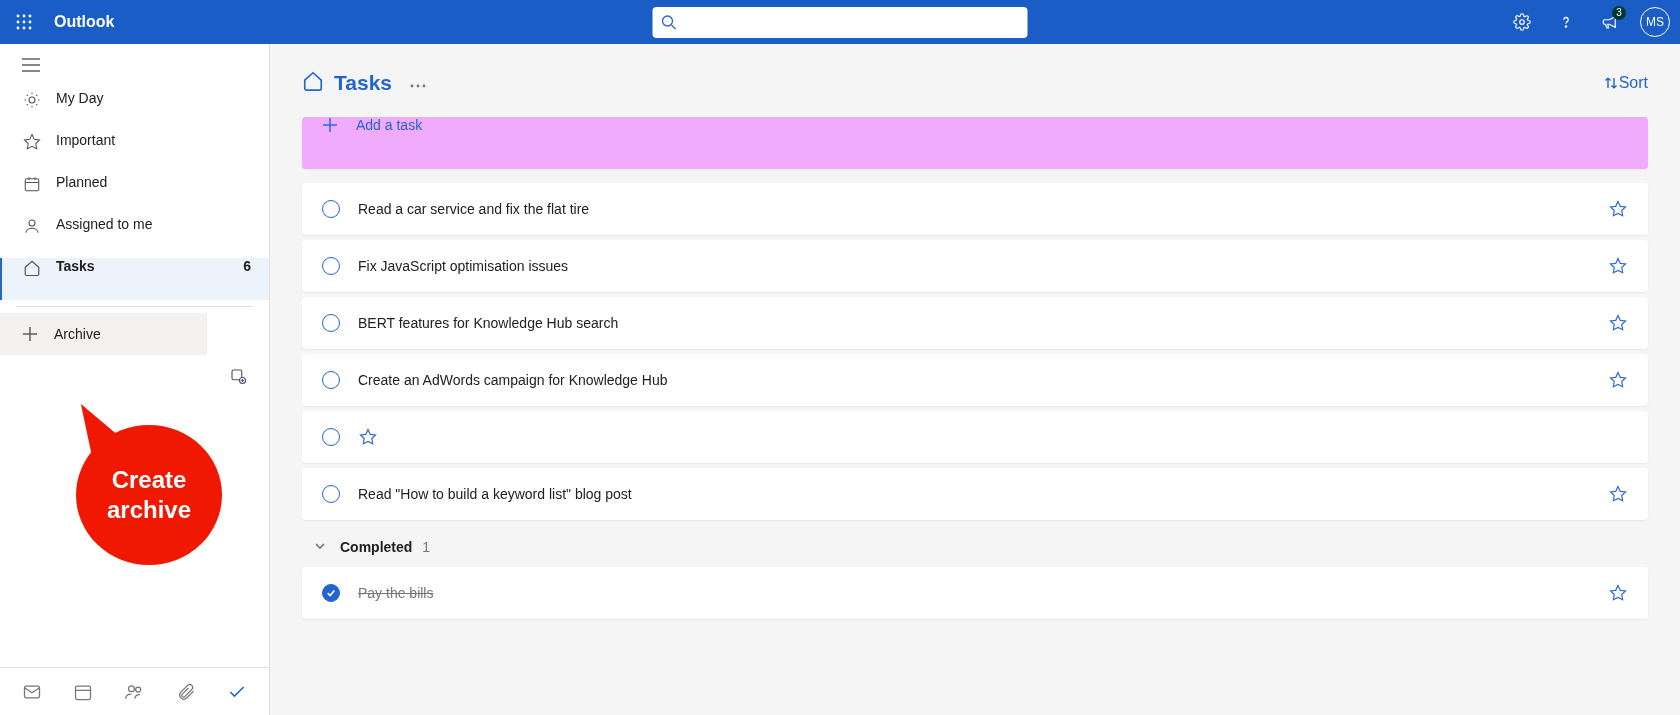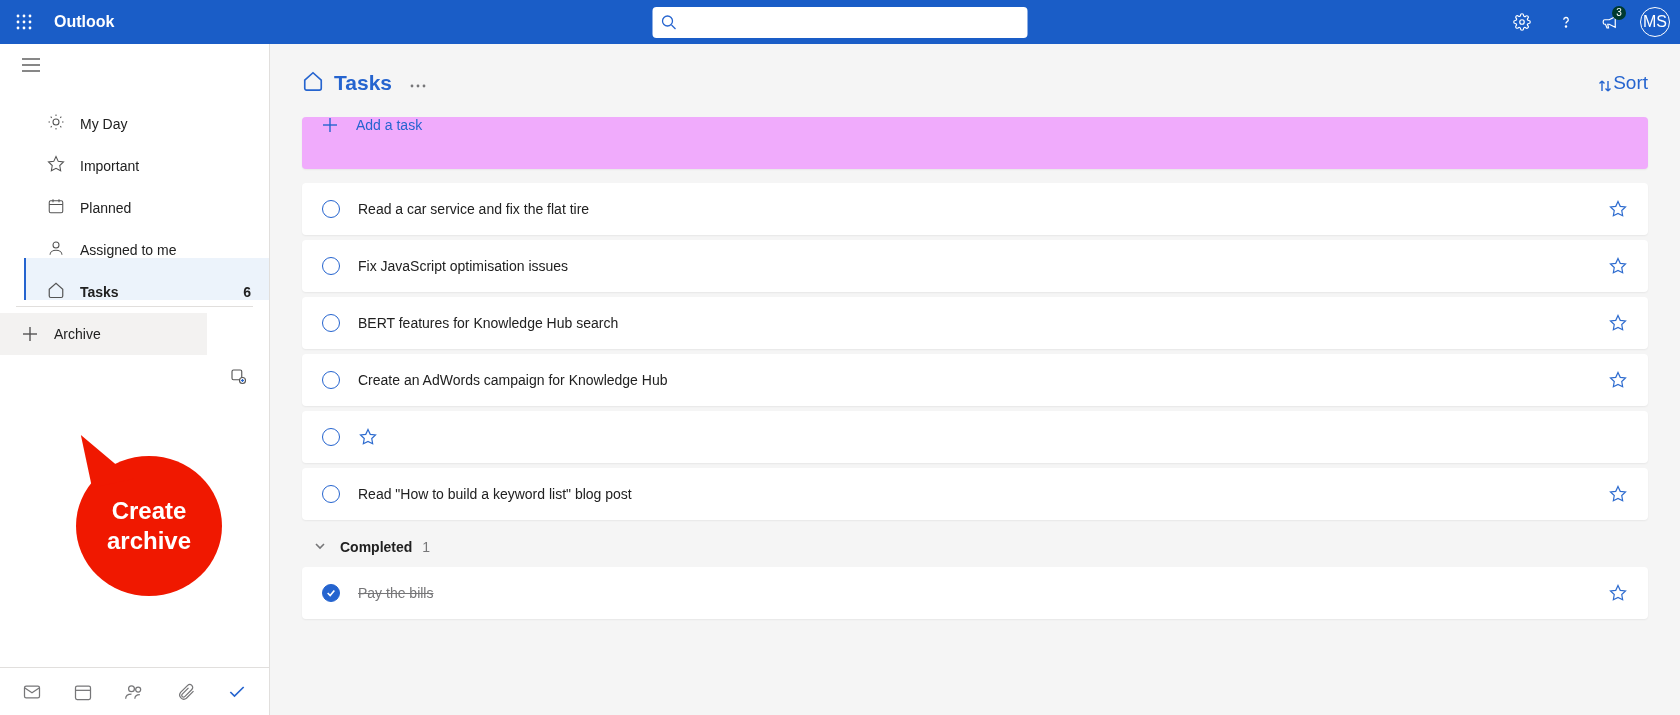--- a/index.html
+++ b/index.html
@@ -89,21 +89,21 @@
     min-width: 14px;
     text-align: center;
     border-radius: 7px;
     padding: 0 3px;
   }
   .avatar {
     width: 30px; height: 30px;
     border: 1px solid #fff;
     border-radius: 50%;
     display: flex; align-items: center; justify-content: center;
-    font-size: 16px;
+    font-size: 12px;
     margin-left: 6px;
     cursor: pointer;
   }
   
   .body {
     display: flex;
     height: calc(100% - 44px);
   }
   .sidebar {
     width: 270px;
@@ -117,26 +117,25 @@
     height: 42px;
     display: flex;
     align-items: center;
     padding-left: 22px;
     cursor: pointer;
   }
   .nav-list { padding-top: 4px; }
   .nav-item {
     height: 42px;
     display: flex;
-    align-items: flex-end;
+    align-items: flex-start;
     padding: 0 18px 0 22px;
     cursor: pointer;
     position: relative;
     font-size: 14px;
-    margin-left: 24px;
   }
   .nav-item.selected {
     background: var(--bg-selected);
     font-weight: 600;
   }
   .nav-item.selected::before {
     content: "";
     position: absolute;
     left: 0; top: 0; bottom: 0;
     width: 2px;
@@ -184,21 +183,21 @@
     height: 42px;
     display: flex;
     align-items: center;
     justify-content: center;
     cursor: pointer;
   }
   
   .callout {
     position: absolute;
     left: 76px;
-    top: 412px;
+    top: 381px;
     width: 146px;
     height: 140px;
     background: var(--red);
     border-radius: 50%;
     color: #fff;
     display: flex;
     align-items: center;
     justify-content: center;
     text-align: center;
     font-weight: 700;
@@ -253,23 +252,23 @@
   }
   .list-more {
     margin-left: 14px;
     color: #767678;
     cursor: pointer;
     padding: 4px;
   }
   .sort-btn {
     margin-left: auto;
     color: var(--accent-blue);
-    display: flex; align-items: flex-end;
-    cursor: pointer;
-    font-size: 19px;
+    display: flex; align-items: center;
+    cursor: pointer;
+    font-size: 16px;
   }
   .add-task {
     background: #f0abfc;
     border-radius: 4px;
     height: 52px;
     display: flex;
     padding: 0 20px;
     margin-bottom: 14px;
     box-shadow: 0 1px 2px rgba(0,0,0,0.06);
     cursor: text;

